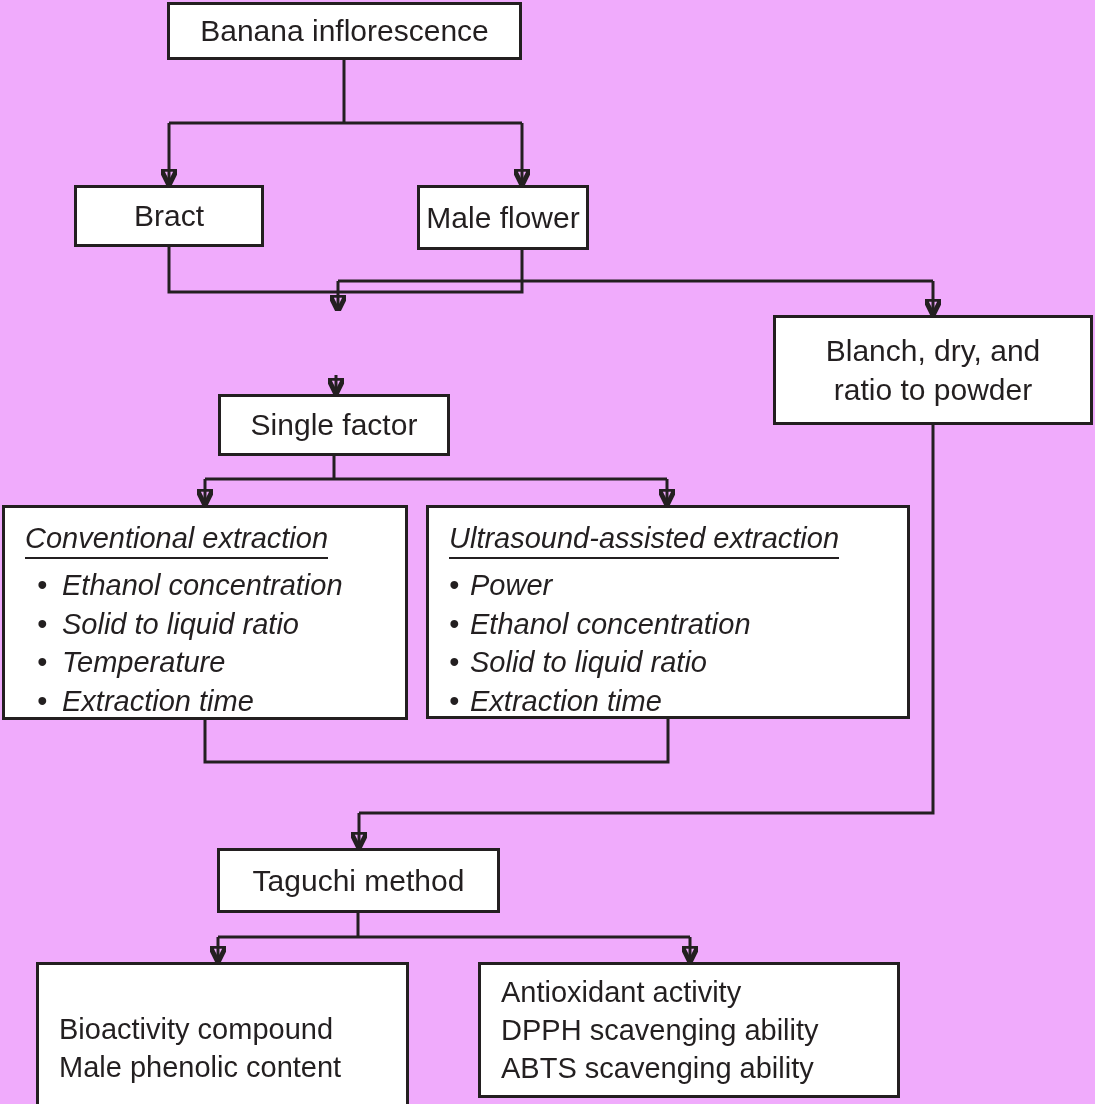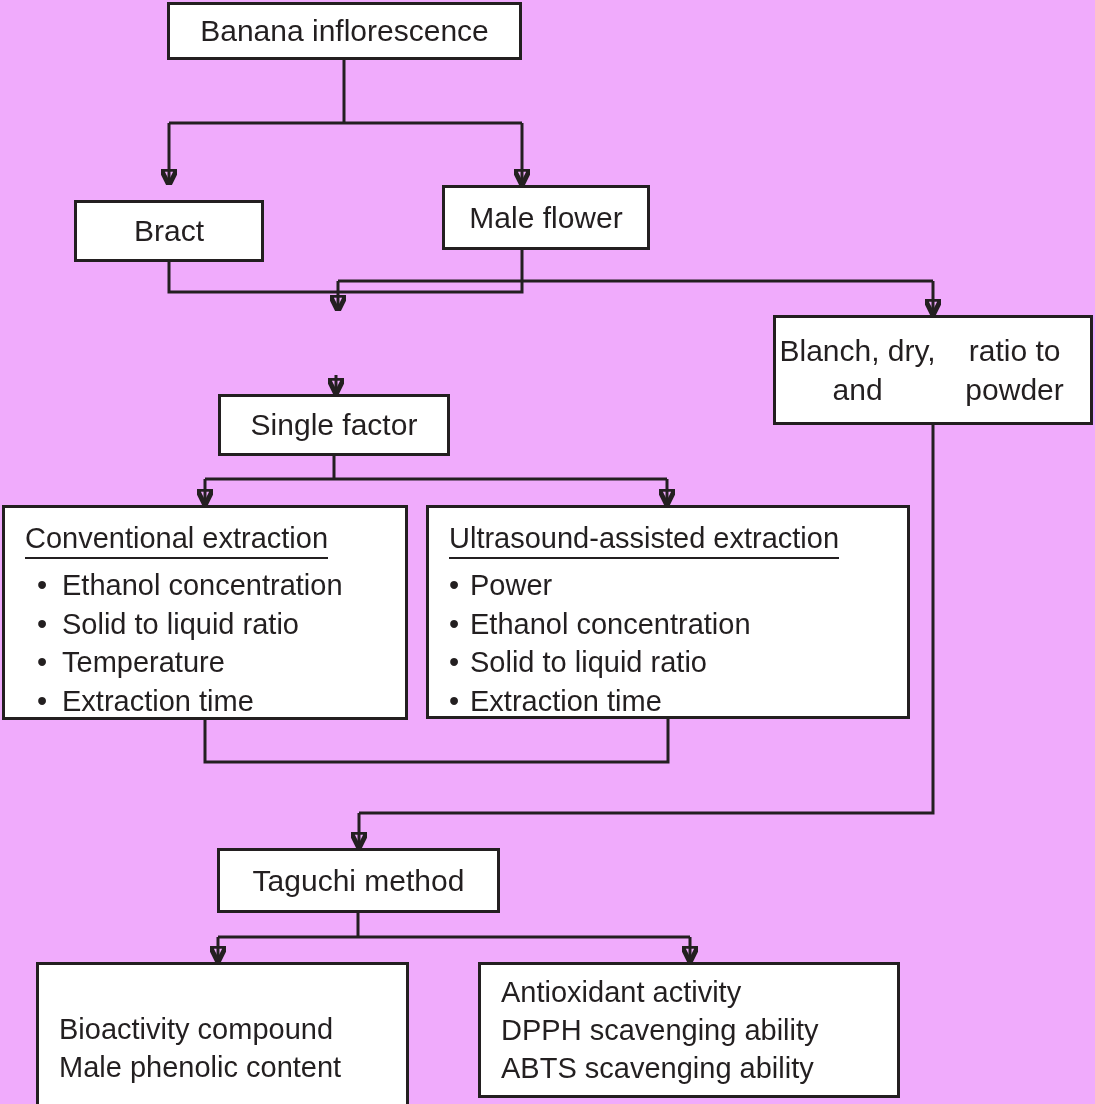--- a/index.html
+++ b/index.html
@@ -26,30 +26,31 @@
     background:#ffffff;
     border:3px solid #231f20;
     font-size:30px;
     line-height:1.2;
   }
   .node.center {
     display:flex; align-items:center; justify-content:center;
     text-align:center;
   }
   .node.center-lines {
-    display:flex; flex-direction:row; align-items:center; justify-content:center;
+    display:flex; flex-direction:column; align-items:center; justify-content:center;
     text-align:center; line-height:39px;
   }
   .node.left-lines {
     display:flex; flex-direction:column; justify-content:center;
     padding-left:20px; font-size:29px; line-height:38px;
   }
   .panel {
     padding:13px 8px 0 20px;
     font-size:29px;
+    font-style:italic;
   }
   .panel-title {
     display:inline-block;
     border-bottom:2px solid #231f20;
     padding-bottom:3px;
     line-height:32px;
     white-space:nowrap;
   }
   ul.list { list-style:none; margin-top:7px; }
   ul.list li { display:flex; line-height:38.5px; white-space:nowrap; }
@@ -94,25 +95,25 @@
     <path d="M358,913 V937"></path>
     <path d="M218,937 H690"></path>
     <path d="M218,937 V960" marker-end="url(#arr)"></path>
     <path d="M690,937 V960" marker-end="url(#arr)"></path>
   </svg>
 
   <div class="node center" style="left:167px;top:2px;width:355px;height:58px">
     <span>Banana inflorescence</span>
   </div>
 
-  <div class="node center" style="left:74px;top:200px;width:190px;height:62px">
+  <div class="node center" style="left:74px;top:185px;width:190px;height:62px">
     <span>Bract</span>
   </div>
 
-  <div class="node center" style="left:442px;top:185px;width:208px;height:65px">
+  <div class="node center" style="left:417px;top:185px;width:172px;height:65px">
     <span>Male flower</span>
   </div>
 
 
   <div class="node center-lines" style="left:773px;top:315px;width:320px;height:110px">
     <span>Blanch, dry, and</span>
     <span>ratio to powder</span>
   </div>
 
   <div class="node center" style="left:218px;top:394px;width:232px;height:62px">

